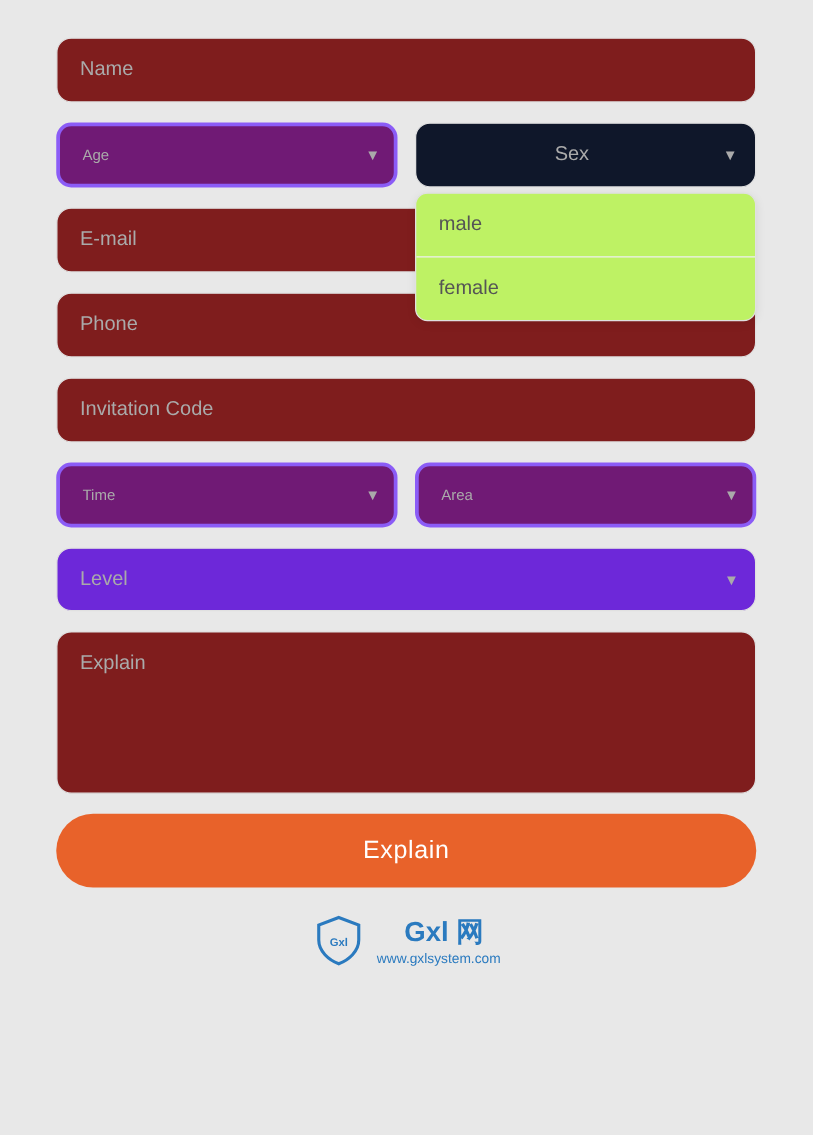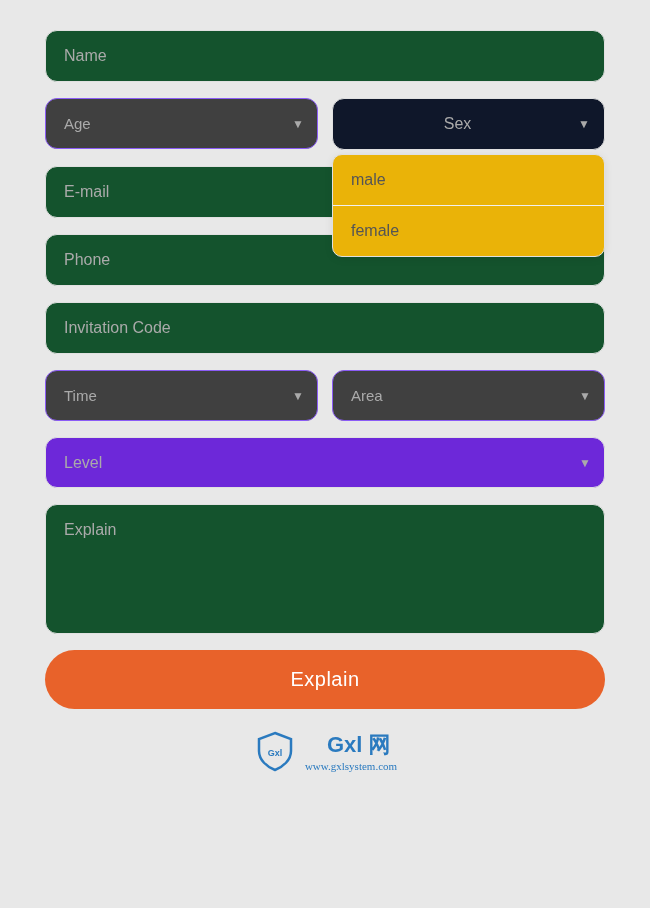--- a/index.html
+++ b/index.html
@@ -23,21 +23,21 @@
       width: 100%;
       max-width: 560px;
       display: flex;
       flex-direction: column;
       gap: 16px;
       padding-top: 10px;
     }
 
     .form-input {
       width: 100%;
-      background: #14532d;
+      background: #7f1d1d;
       border: 1px solid #e0e0e0;
       border-radius: 12px;
       padding: 16px 18px;
       font-size: 16px;
       color: #aaa;
       outline: none;
       appearance: none;
       -webkit-appearance: none;
     }
 
@@ -51,25 +51,25 @@
       position: relative;
     }
 
     .select-wrapper {
       flex: 1;
       position: relative;
     }
 
     .select-wrapper select {
       width: 100%;
-      background: #404040;
-      border: 1px solid #8b5cf6;
+      background: #701a75;
+      border: 3px solid #8b5cf6;
       border-radius: 12px;
       padding: 16px 40px 16px 18px;
-      font-size: 15px;
+      font-size: 12px;
       color: #aaa;
       outline: none;
       appearance: none;
       -webkit-appearance: none;
       cursor: pointer;
     }
 
     .select-wrapper .chevron {
       position: absolute;
       right: 14px;
@@ -101,21 +101,21 @@
       text-align: center;
       position: relative;
     }
 
     .dropdown-menu {
       display: block;
       position: absolute;
       top: calc(100% + 4px);
       left: 0;
       right: 0;
-      background: #eab308;
+      background: #bef264;
       border: 1px solid #e0e0e0;
       border-radius: 10px;
       z-index: 100;
       box-shadow: 0 2px 8px rgba(0,0,0,0.08);
       overflow: hidden;
     }
 
     .dropdown-item {
       padding: 16px 18px;
       font-size: 16px;
@@ -201,21 +201,20 @@
     .footer-brand {
       font-size: 22px;
       font-weight: 700;
       color: #2a7abf;
       margin-left: 22px;
     }
 
     .footer-url {
       font-size: 11px;
       color: #2a7abf;
-      font-family: Liberation Serif, serif;
     }
   </style>
 </head>
 <body>
 
 <div class="form-container">
 
   <input class="form-input" type="text" placeholder="Name" style="">
 
   <div class="row">

